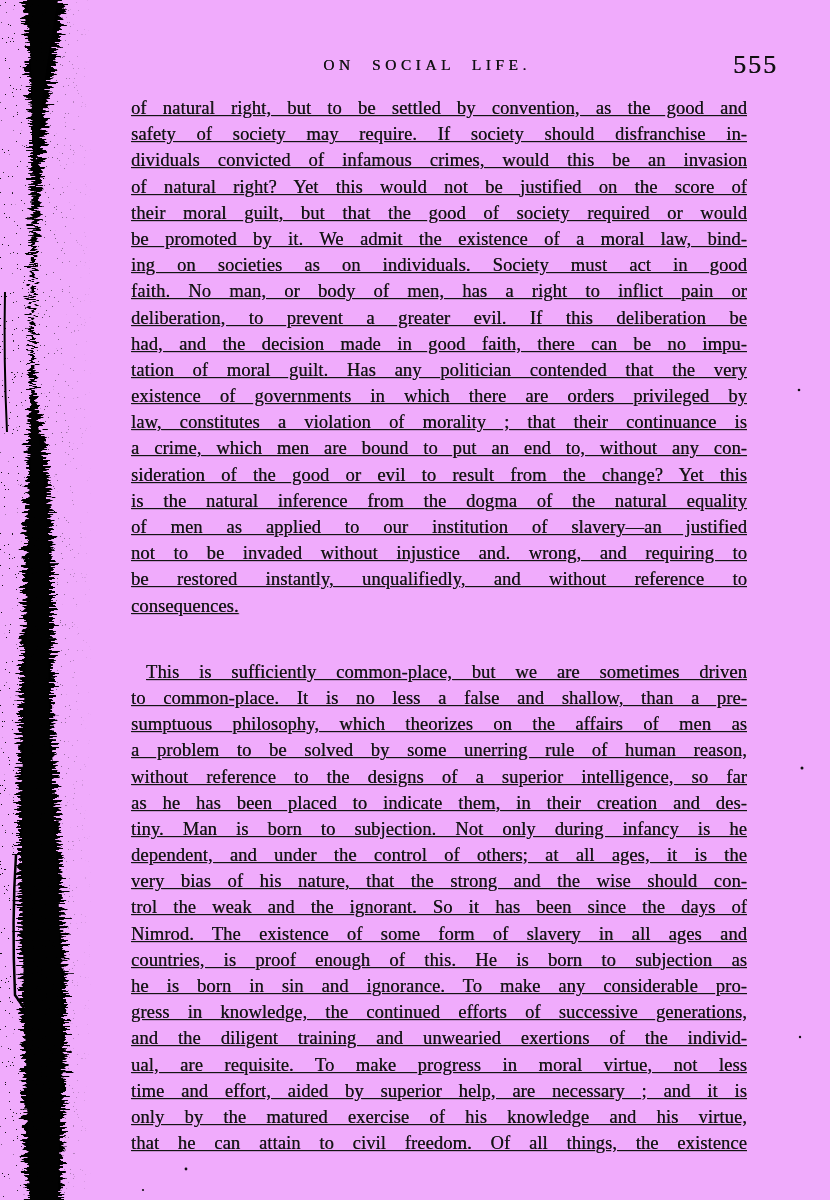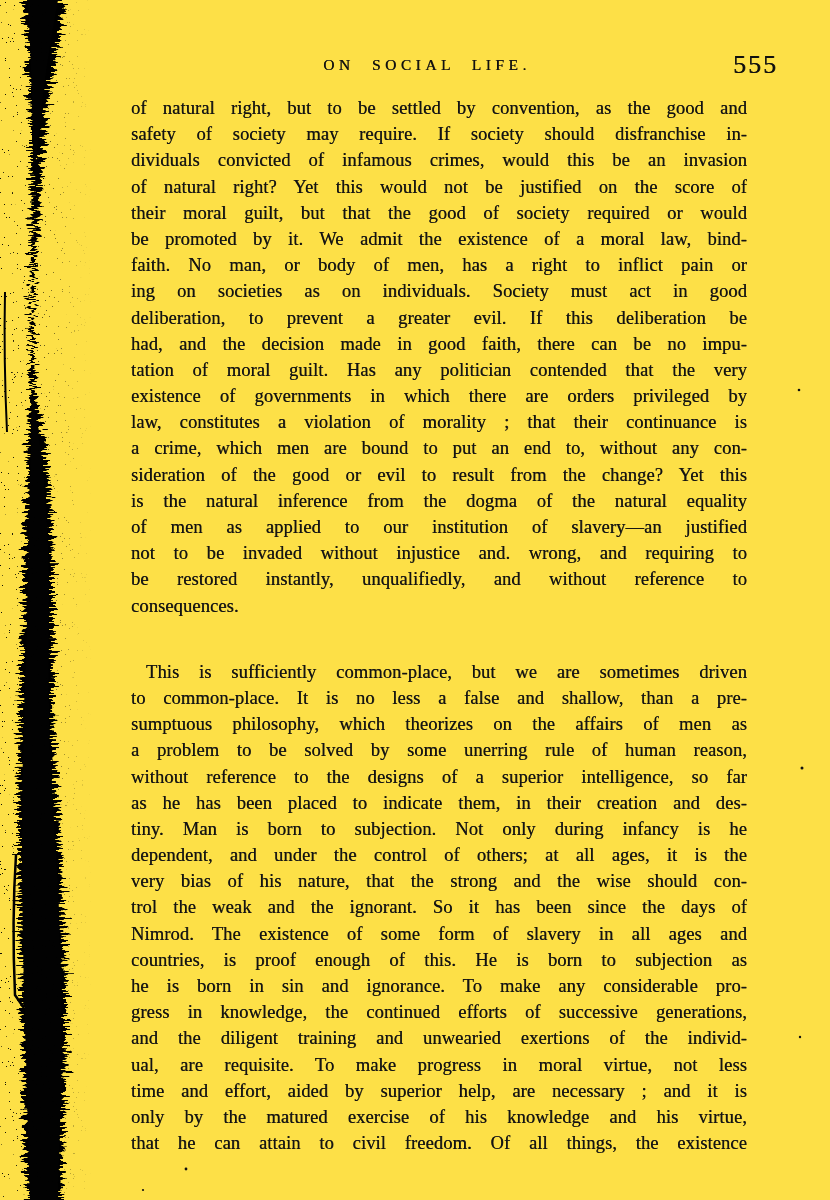--- a/index.html
+++ b/index.html
@@ -5,21 +5,21 @@
   html, body { margin: 0; padding: 0; }
   body {
     width: 830px; height: 1200px;
     background: #ffffff;
     position: relative;
     overflow: hidden;
     font-family: "Liberation Serif", "DejaVu Serif", serif;
   }
   .page {
     position: absolute; inset: 0;
-    background: #fde047;
+    background: #f0abfc;
   }
   .scan-artifact-svg {
     position: absolute; left: 0; top: 0;
     pointer-events: none;
   }
   .running-head {
     position: absolute; left: 131px; top: 54px; width: 616px; height: 26px;
     color: #111111;
   }
   .rh-title {
@@ -37,21 +37,21 @@
     position: absolute; right: -31px; top: -4px;
     font-size: 26px;
     letter-spacing: 2px;
     color: #0f0f0f;
     text-shadow: 0.4px 0.3px 0.3px rgba(16,16,16,0.8);
   }
   .text-block {
     position: absolute; left: 131px; top: 95px; width: 616px;
     color: #131313;
   }
-  .para { margin: 0; padding: 0; }
+  .para { margin: 0; padding: 0; text-decoration: underline; }
   .line {
     font-size: 18.5px;
     line-height: 26.2px;
     height: 26.2px;
     overflow: hidden;
     text-align: justify;
     text-align-last: justify;
     letter-spacing: 0.1px;
     word-spacing: 0.5px;
     white-space: normal;
@@ -126,22 +126,22 @@
   </div>
 
   <div class="text-block">
       <div class="para">
         <div class="line">of natural right, but to be settled by convention, as the good and</div>
         <div class="line">safety of society may require. If society should disfranchise in-</div>
         <div class="line">dividuals convicted of infamous crimes, would this be an invasion</div>
         <div class="line">of natural right? Yet this would not be justified on the score of</div>
         <div class="line">their moral guilt, but that the good of society required or would</div>
         <div class="line">be promoted by it. We admit the existence of a moral law, bind-</div>
+        <div class="line">ing on societies as on individuals. Society must act in good</div>
         <div class="line">faith. No man, or body of men, has a right to inflict pain or</div>
-        <div class="line">ing on societies as on individuals. Society must act in good</div>
         <div class="line">deliberation, to prevent a greater evil. If this deliberation be</div>
         <div class="line">had, and the decision made in good faith, there can be no impu-</div>
         <div class="line">tation of moral guilt. Has any politician contended that the very</div>
         <div class="line">existence of governments in which there are orders privileged by</div>
         <div class="line">law, constitutes a violation of morality ; that their continuance is</div>
         <div class="line">a crime, which men are bound to put an end to, without any con-</div>
         <div class="line">sideration of the good or evil to result from the change? Yet this</div>
         <div class="line">is the natural inference from the dogma of the natural equality</div>
         <div class="line">of men as applied to our institution of slavery—an justified</div>
         <div class="line">not to be invaded without injustice and. wrong, and requiring to</div>

